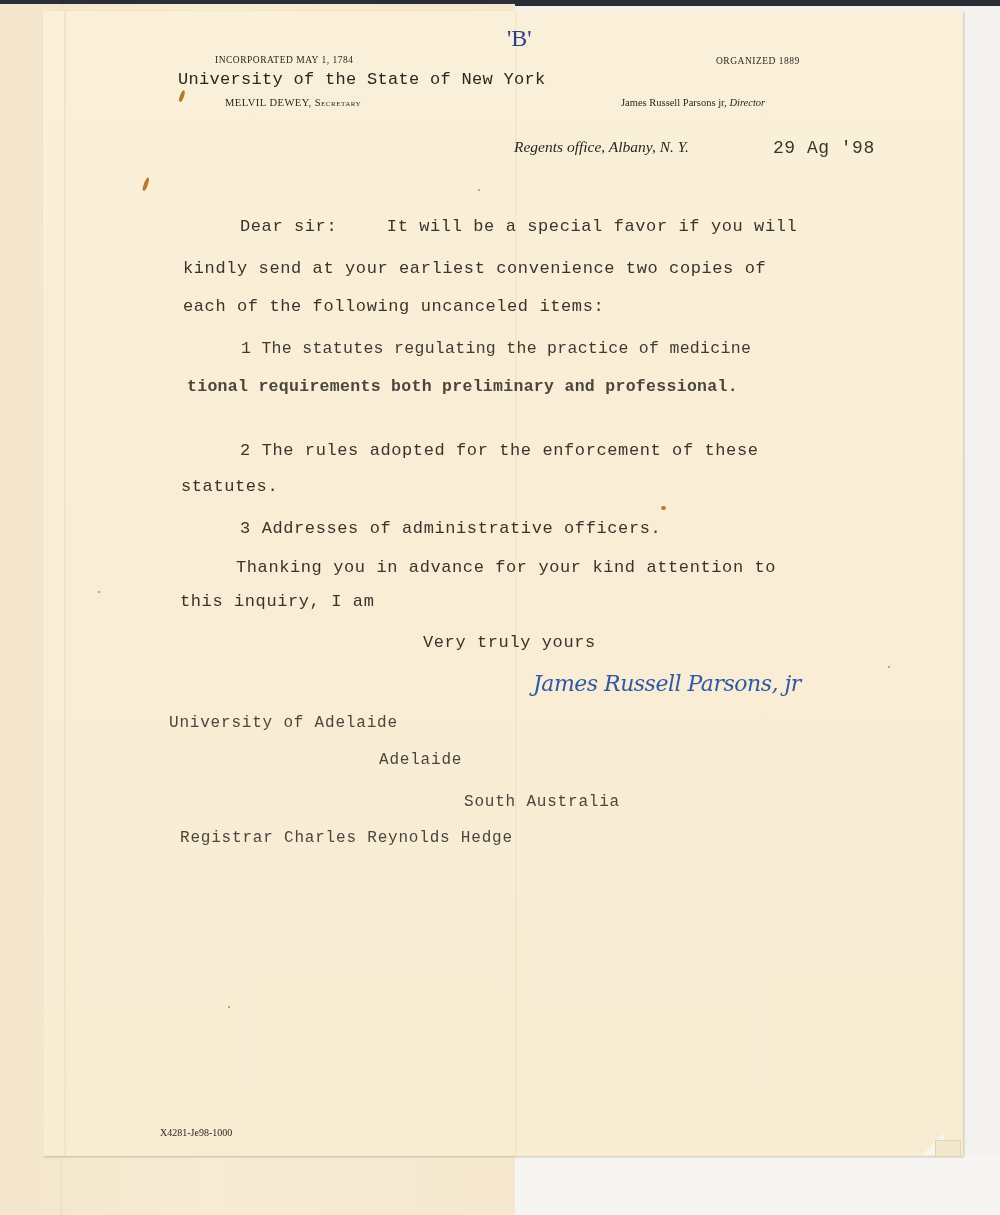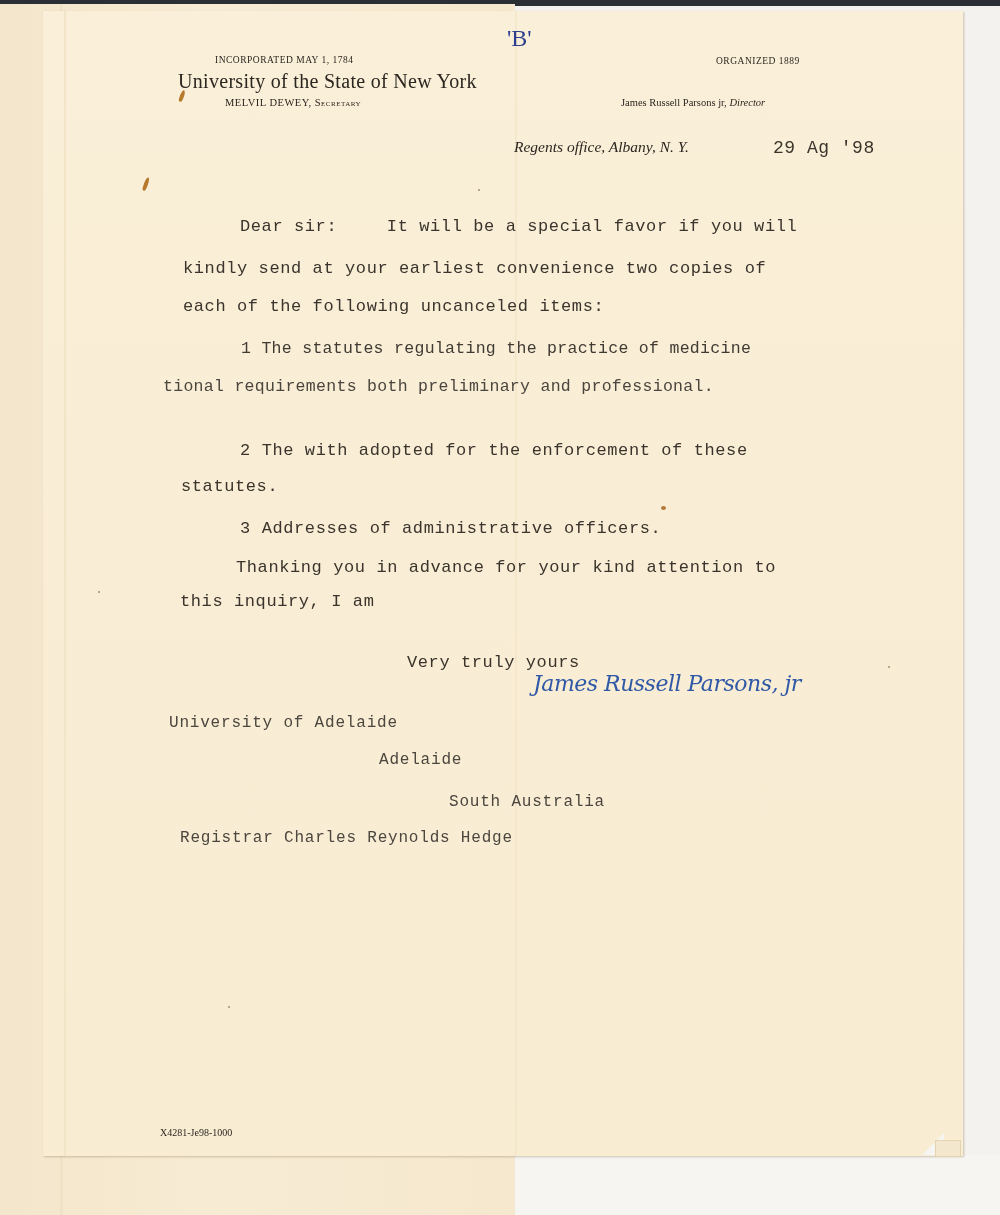--- a/index.html
+++ b/index.html
@@ -34,21 +34,21 @@
       position: absolute; left: 935px; top: 1140px; width: 24px; height: 15px; background: #f3e7cd;
       border: 1px solid #e4d3b0;
     }
 
     .serif { font-family: "Liberation Serif", "DejaVu Serif", serif; color: #2b2620; }
     .mono { font-family: "Liberation Mono", "DejaVu Sans Mono", monospace; color: #3a342c; }
 
     .abs { position: absolute; white-space: nowrap; }
 
     .hdr-small { font-size: 9.5px; letter-spacing: 0.5px; }
-    .hdr-big { font-size: 20px; letter-spacing: 0.3px; }
+    .hdr-big { font-size: 17px; letter-spacing: 0.3px; font-family: Liberation Mono, monospace; }
     .hdr-mid { font-size: 10.5px; }
     .ext-big { font-size: 17px; letter-spacing: 1.6px; font-family: "DejaVu Sans", sans-serif; font-weight: normal; color: #3a342c; }
 
     .mark-b { font-size: 24px; color: #2d3f8e; font-family: "Liberation Serif", "DejaVu Serif", serif; }
 
     .body-text { font-size: 17px; letter-spacing: 0.6px; color: #3a342c; }
     .item-text { font-size: 16.5px; letter-spacing: 0.3px; color: #3f3a32; line-height: 19px; }
     .addr { font-size: 16px; letter-spacing: 0.8px; color: #4b463e; }
 
     .italic { font-style: italic; }
@@ -89,42 +89,42 @@
     <span style="display:inline-block; width:28px;"></span>
     <span>It will be a special favor if you will</span>
   </div>
   <div class="abs mono body-text" style="left:140px; top:248px;">kindly send at your earliest convenience two copies of</div>
   <div class="abs mono body-text" style="left:140px; top:286px;">each of the following uncanceled items:</div>
 
   <div class="abs mono item-text" style="left:198px; top:328px;">
     <span>1</span>
     <span>The statutes regulating the practice of  medicine</span>
   </div>
-  <div class="abs mono item-text" style="left:120px; top:366px; color:#4a453d;">tional requirements both preliminary and professional.</div>
+  <div class="abs mono item-text" style="left:144px; top:366px; color:#4a453d;font-weight:bold;">tional requirements both preliminary and professional.</div>
 
   <div class="abs mono body-text" style="left:197px; top:430px;">
     <span>2</span>
-    <span>The with adopted for the enforcement of these</span>
+    <span>The rules adopted for the enforcement of these</span>
   </div>
   <div class="abs mono body-text" style="left:138px; top:466px;">statutes.</div>
 
   <div class="abs mono body-text" style="left:197px; top:508px;">
     <span>3</span>
     <span>Addresses of administrative officers.</span>
   </div>
 
   <div class="abs mono body-text" style="left:193px; top:547px;">Thanking you in advance for your kind attention to</div>
   <div class="abs mono body-text" style="left:137px; top:581px;">this inquiry, I am</div>
-  <div class="abs mono body-text" style="left:364px; top:622px;margin-top:20px;">Very truly yours</div>
+  <div class="abs mono body-text" style="left:380px; top:622px;">Very truly yours</div>
 
   <div class="abs sig" style="left:490px; top:660px;">James Russell Parsons, jr</div>
 
   <div class="abs mono addr" style="left:126px; top:703px;">University of Adelaide</div>
   <div class="abs mono addr" style="left:336px; top:740px;">Adelaide</div>
-  <div class="abs mono addr" style="left:406px; top:782px;text-align:right;">South Australia</div>
+  <div class="abs mono addr" style="left:421px; top:782px;text-align:right;">South Australia</div>
   <div class="abs mono addr" style="left:137px; top:818px;">Registrar Charles Reynolds Hedge</div>
 
   <div class="abs serif" style="left:117px; top:1116px; font-size:10px;">X4281-Je98-1000</div>
 
   <div class="rust" style="left:137px; top:79px; width:4px; height:12px;"></div>
   <div class="rust" style="left:101px; top:166px; width:4px; height:14px;"></div>
   <div class="speck" style="left:618px; top:495px; width:5px; height:4px; background:#b27a3c;"></div>
   <div class="speck" style="left:435px; top:178px;"></div>
   <div class="speck" style="left:55px; top:580px;"></div>
   <div class="speck" style="left:845px; top:655px;"></div>

